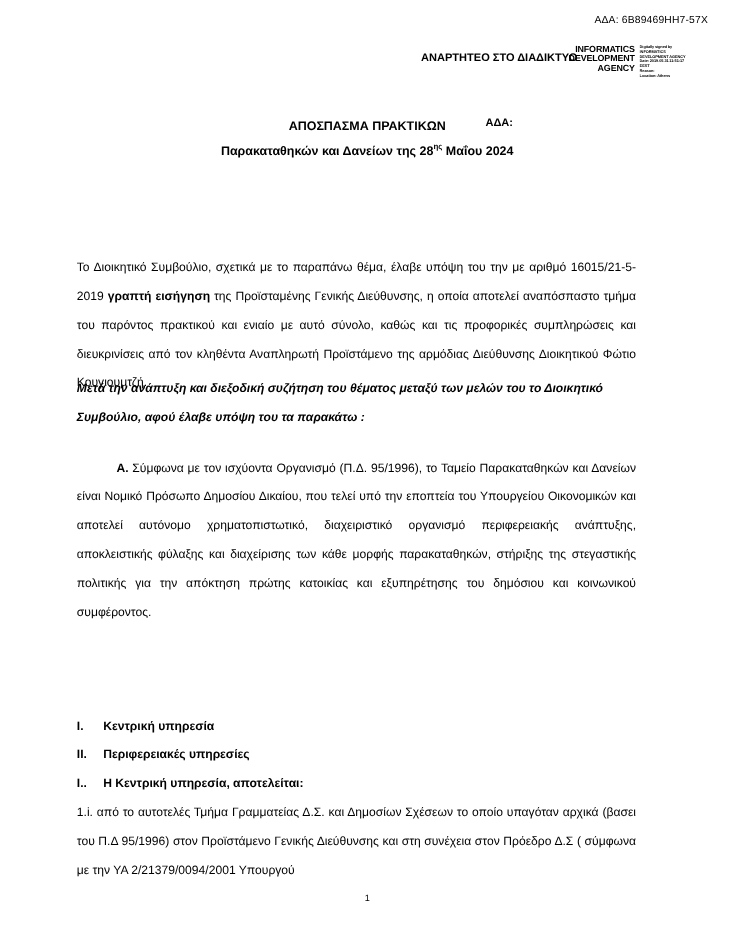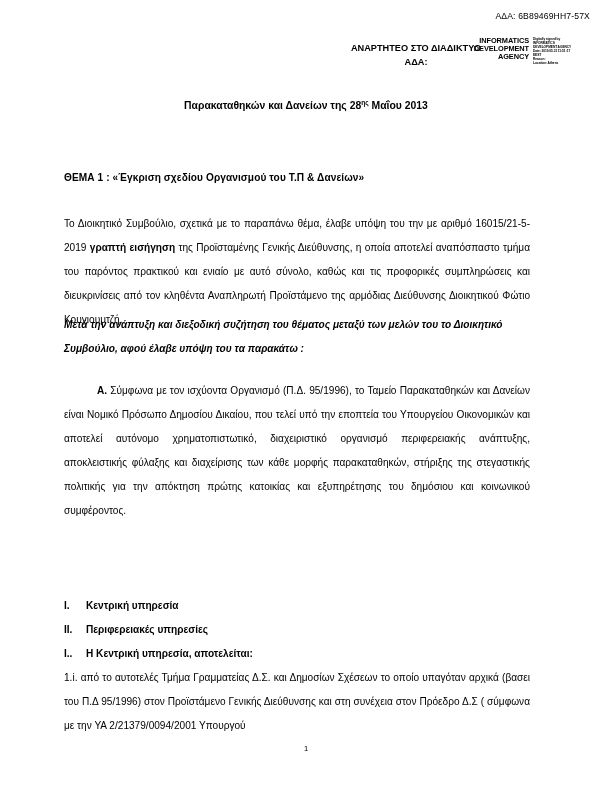--- a/index.html
+++ b/index.html
@@ -36,21 +36,21 @@
     position: absolute;
     top: 41px;
     left: 346px;
     width: 140px;
     text-align: center;
     font-size: 9.2px;
     font-weight: bold;
     line-height: 14px;
   }
   .anartiteo .l1 { white-space: nowrap; }
-  .anartiteo .l2 { white-space: nowrap; }
+  .anartiteo .l2 { white-space: nowrap; margin-top: 40px; }
 
   
   .stamp {
     position: absolute;
     top: 37px;
     left: 451px;
     width: 140px;
     height: 32px;
   }
   .stamp-name {
@@ -180,24 +180,24 @@
       <div>INFORMATICS</div>
       <div>DEVELOPMENT AGENCY</div>
       <div>Date: 2019.05.31 11:51:17</div>
       <div>EEST</div>
       <div>Reason:</div>
       <div>Location: Athens</div>
     </div>
   </div>
 
   <div class="doc-title">
-    <div class="t-line"><span>Παρακαταθηκών και Δανείων της 28</span><sup>ης</sup><span> Μαΐου 2013</span></div>
-  </div>
-
-  <div class="subject">ΘΕΜΑ 1 : «Έγκριση σχεδίου Οργανισμού του Τ.Π &amp; Δανείων»</div>
+    <div class="t-line">ΑΠΟΣΠΑΣΜΑ ΠΡΑΚΤΙΚΩΝ</div>
+    <div class="t-line"><span>Παρακαταθηκών και Δανείων της 28</span><sup>ης</sup><span> Μαΐου 2024</span></div>
+  </div>
+
 
   <div class="body-block p-intro"><span>Το Διοικητικό Συμβούλιο, σχετικά με το παραπάνω θέμα, έλαβε υπόψη του την με αριθμό 16015/21-5-2019 </span><span class="b">γραπτή εισήγηση</span><span> της Προϊσταμένης Γενικής Διεύθυνσης, η οποία αποτελεί αναπόσπαστο τμήμα του παρόντος πρακτικού και ενιαίο με αυτό σύνολο, καθώς και τις προφορικές συμπληρώσεις και διευκρινίσεις από τον κληθέντα Αναπληρωτή Προϊστάμενο της αρμόδιας Διεύθυνσης Διοικητικού Φώτιο Κουγιουμτζή.</span></div>
 
   <div class="body-block p-heading">Μετά την ανάπτυξη και διεξοδική συζήτηση του θέματος μεταξύ των μελών του το Διοικητικό Συμβούλιο, αφού έλαβε  υπόψη του τα παρακάτω :</div>
 
   <div class="body-block p-a"><span class="indent"></span><span class="b">Α.</span><span> Σύμφωνα με τον ισχύοντα Οργανισμό (Π.Δ. 95/1996), το Ταμείο Παρακαταθηκών και Δανείων είναι Νομικό Πρόσωπο Δημοσίου Δικαίου, που τελεί υπό την εποπτεία του Υπουργείου Οικονομικών και αποτελεί  αυτόνομο χρηματοπιστωτικό, διαχειριστικό οργανισμό περιφερειακής ανάπτυξης, αποκλειστικής φύλαξης και διαχείρισης των κάθε μορφής παρακαταθηκών, στήριξης  της στεγαστικής πολιτικής για την απόκτηση πρώτης κατοικίας και εξυπηρέτησης του δημόσιου και κοινωνικού συμφέροντος.</span></div>
 
 
   <div class="roman-list">
     <div class="row">

